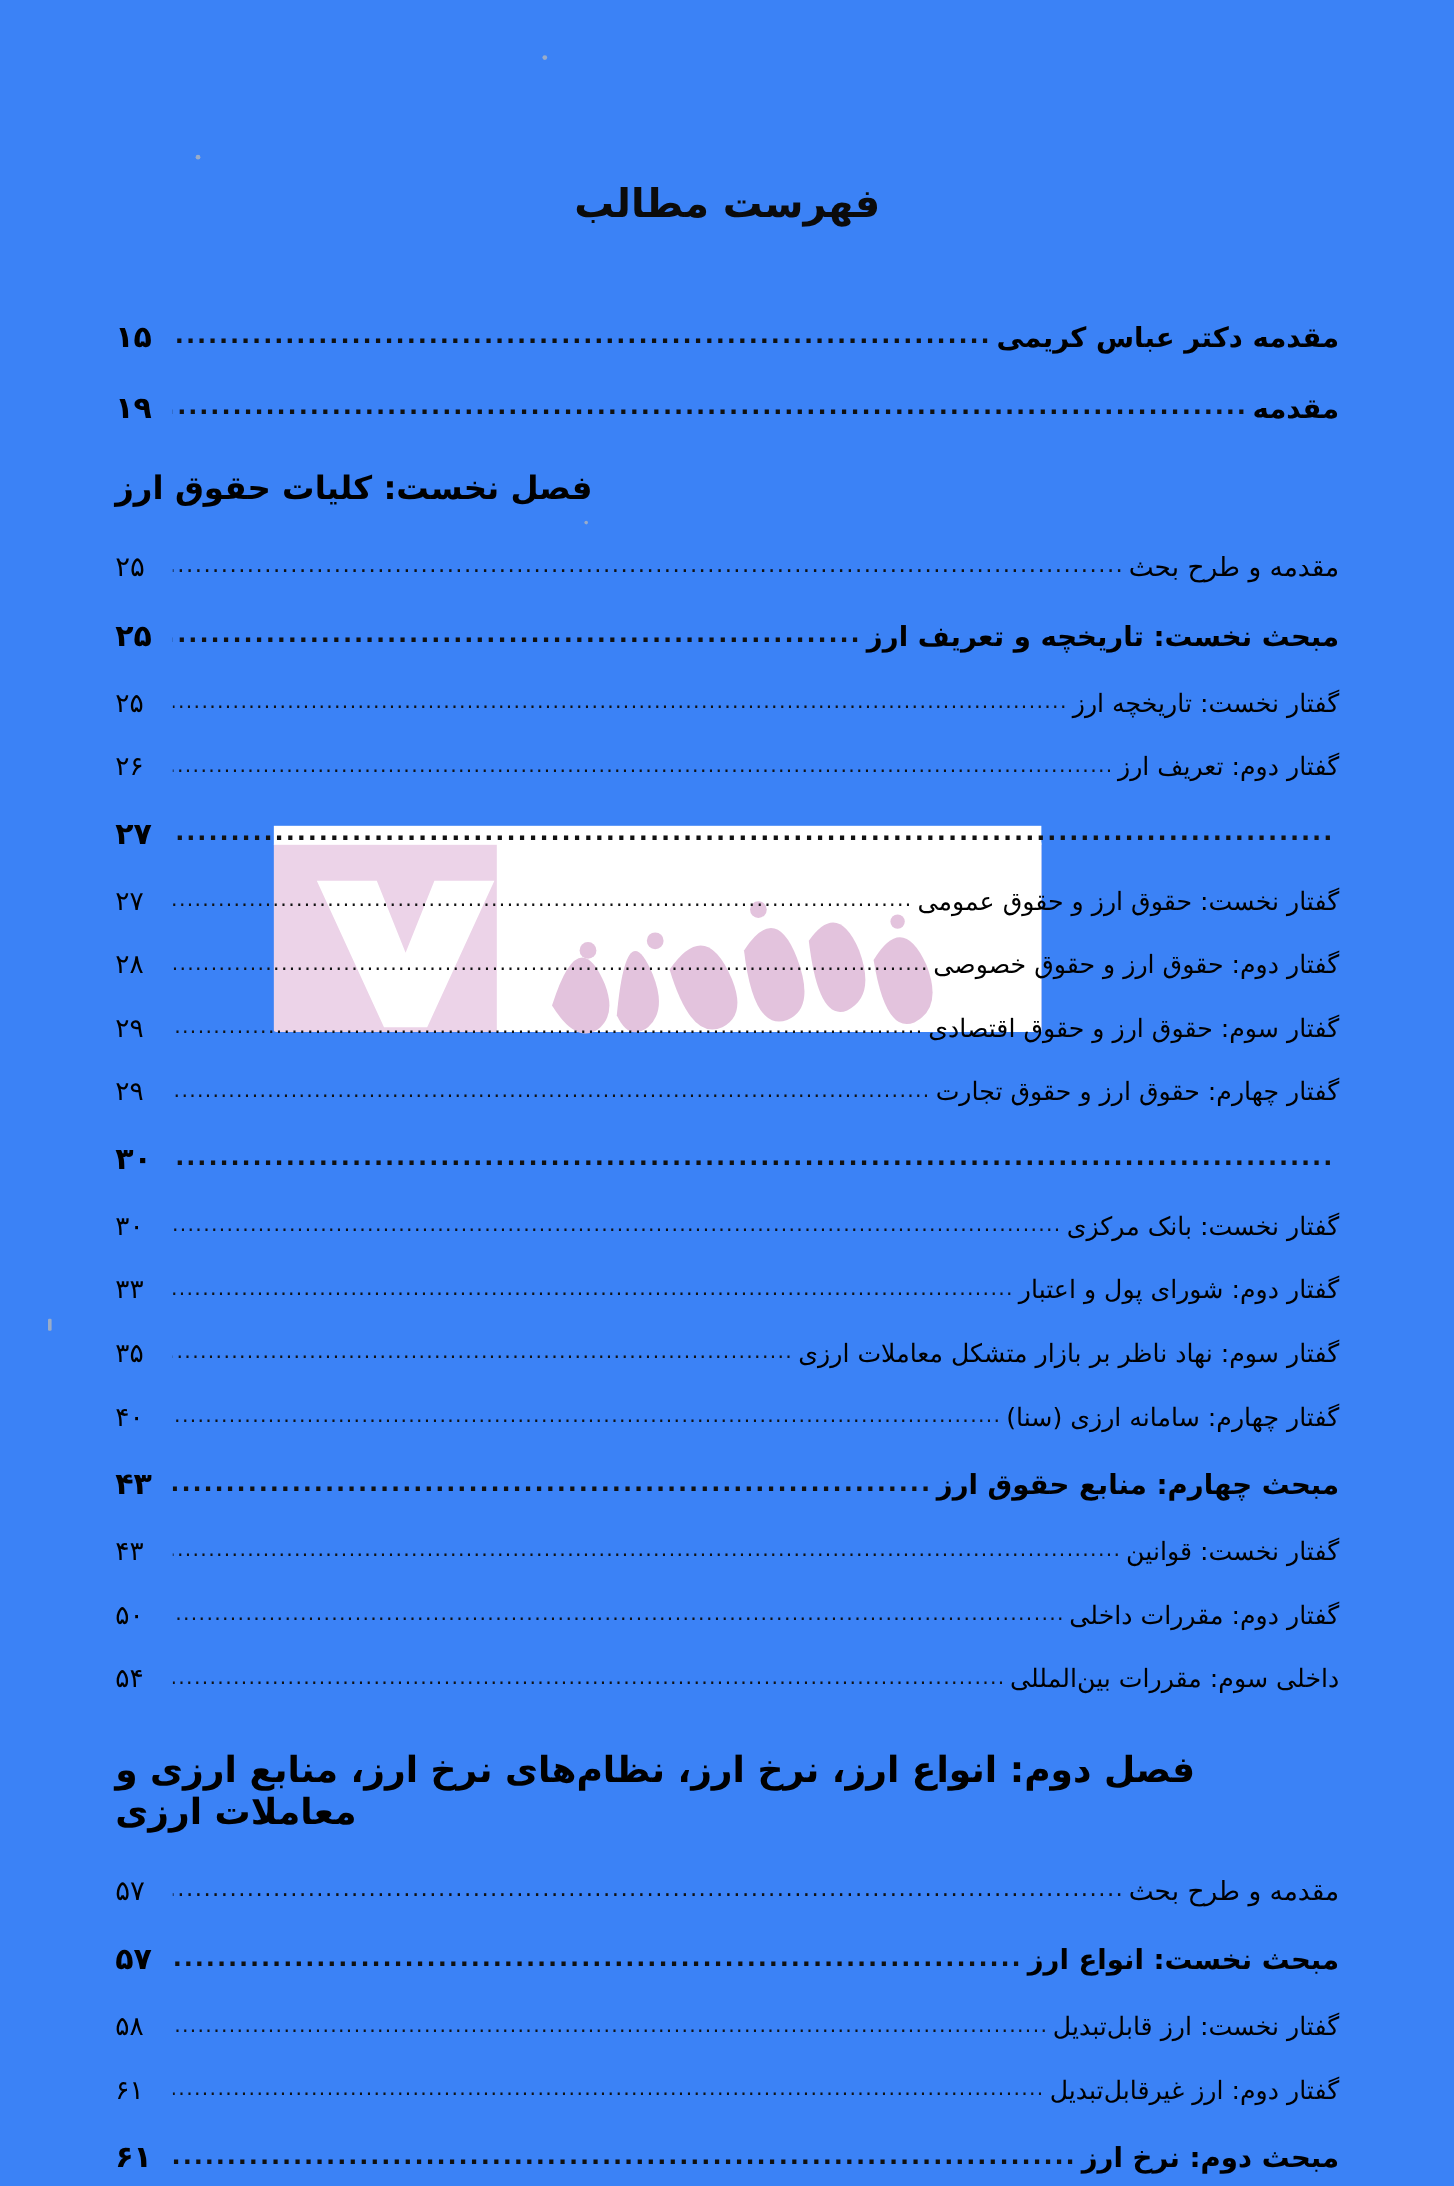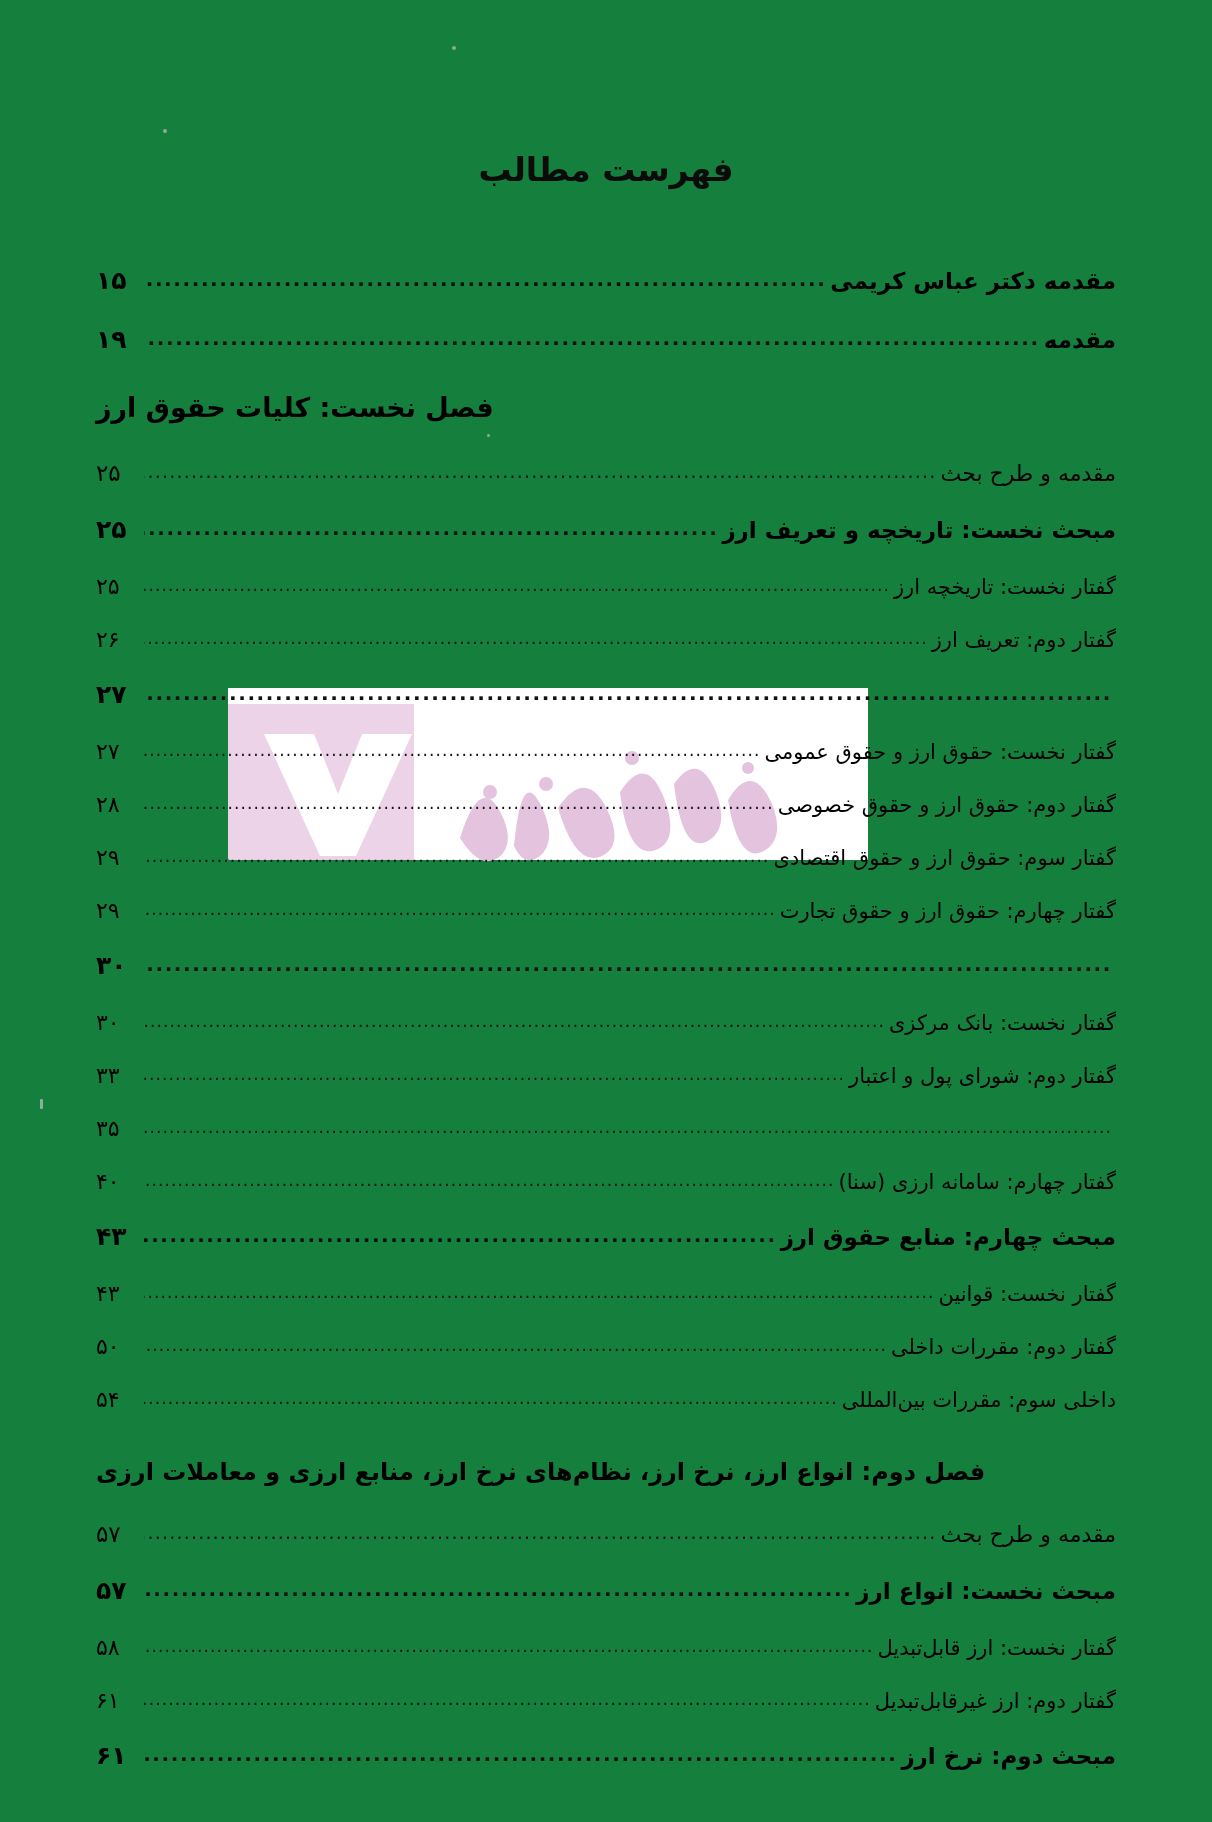--- a/index.html
+++ b/index.html
@@ -14,21 +14,21 @@
     position: relative;
     font-family: "DejaVu Sans", "Liberation Sans", sans-serif;
     color: #000000;
     overflow: hidden;
   }
 
   
   .page {
     position: absolute;
     inset: 0;
-    background: #15803d;
+    background: #3b82f6;
     overflow: hidden;
   }
 
   
   .speck {
     position: absolute;
     background: #b9b9b9;
     border-radius: 50%;
     opacity: .75;
   }
@@ -130,21 +130,21 @@
 
   
   .chapter {
     text-align: left;
     font-weight: bold;
     font-size: 27px;
     margin: 38px 0 18px 0;
     letter-spacing: 0px;
   }
   .chapter.chapter-2 {
-    font-size: 24px;
+    font-size: 30px;
     margin: 46px 0 16px 0;
   }
 </style>
 </head>
 <body>
 
 <div class="page">
 
   <span class="speck" style="left:452px;top:46px;width:4px;height:4px;"></span>
   <span class="speck" style="left:163px;top:129px;width:4px;height:4px;"></span>
@@ -248,20 +248,21 @@
       <span class="label">گفتار نخست: بانک مرکزی</span>
       <span class="leader"></span>
       <span class="pg">۳۰</span>
     </div>
     <div class="row lvl-sub">
       <span class="label">گفتار دوم: شورای پول و اعتبار</span>
       <span class="leader"></span>
       <span class="pg">۳۳</span>
     </div>
     <div class="row lvl-sub">
+      <span class="label">گفتار سوم: نهاد ناظر بر بازار متشکل معاملات ارزی</span>
       <span class="leader"></span>
       <span class="pg">۳۵</span>
     </div>
     <div class="row lvl-sub">
       <span class="label">گفتار چهارم: سامانه ارزی (سنا)</span>
       <span class="leader"></span>
       <span class="pg">۴۰</span>
     </div>
     <div class="row lvl-main">
       <span class="label">مبحث چهارم: منابع حقوق ارز</span>

